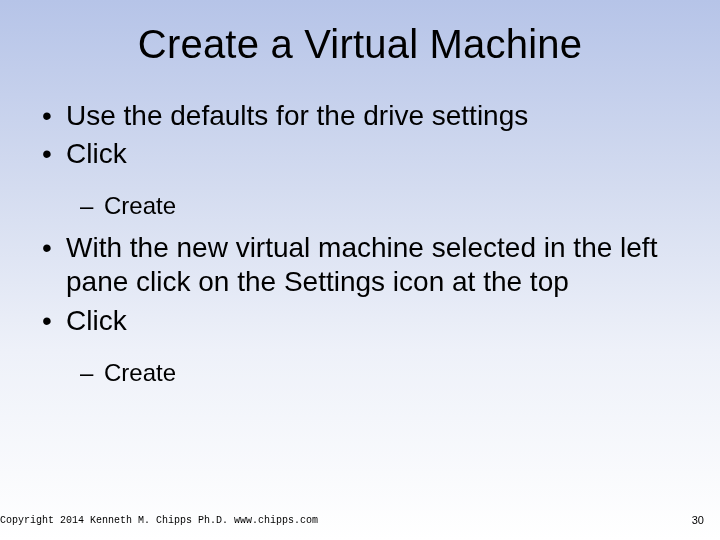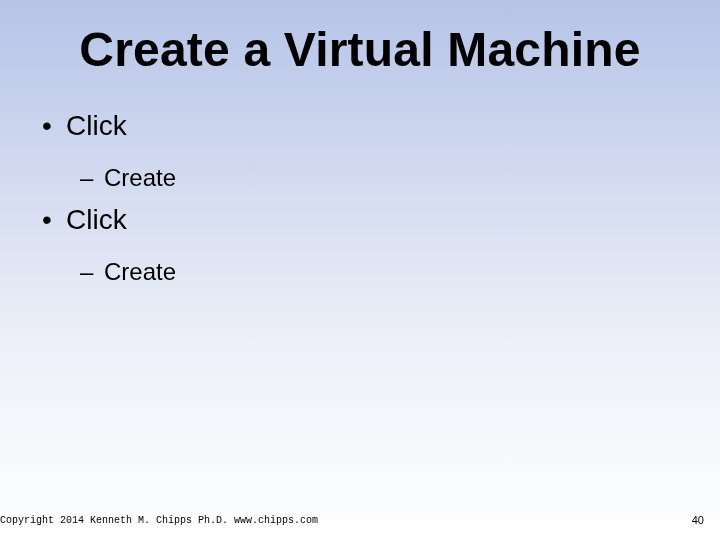--- a/index.html
+++ b/index.html
@@ -4,24 +4,24 @@
 <style>
   * { margin: 0; padding: 0; box-sizing: border-box; }
   html, body { width: 720px; height: 540px; overflow: hidden; }
   body {
     background: linear-gradient(to bottom, #b6c4e8 0%, #d4dcf0 35%, #eef1f9 65%, #ffffff 100%);
     font-family: Arial, Helvetica, sans-serif;
     color: #000;
     position: relative;
   }
   .title {
-    font-size: 48px;
+    font-size: 40px;
     text-align: center;
     padding-top: 22px;
-    font-weight: 700;
+    font-weight: 400;
     letter-spacing: 0.2px;
   }
   .content {
     padding: 32px 30px 0 30px;
   }
   ul.level1 {
     list-style: none;
   }
   ul.level1 > li {
     font-size: 28px;
@@ -71,29 +71,31 @@
     color: #000;
   }
 </style>
 </head>
 <body>
 
 <div class="title">Create a Virtual Machine</div>
 
 <div class="content">
   <ul class="level1">
+    <li>Use the defaults for the drive settings</li>
     <li>
       <span>Click</span>
       <ul class="level2">
         <li>Create</li>
       </ul>
     </li>
+    <li>With the new virtual machine selected in the left pane click on the Settings icon at the top</li>
     <li>
       <span>Click</span>
       <ul class="level2">
         <li>Create</li>
       </ul>
     </li>
   </ul>
 </div>
 
 <div class="footer">Copyright 2014 Kenneth M. Chipps Ph.D. www.chipps.com</div>
-<div class="pagenum">40</div>
+<div class="pagenum">30</div>
 
 </body></html>

